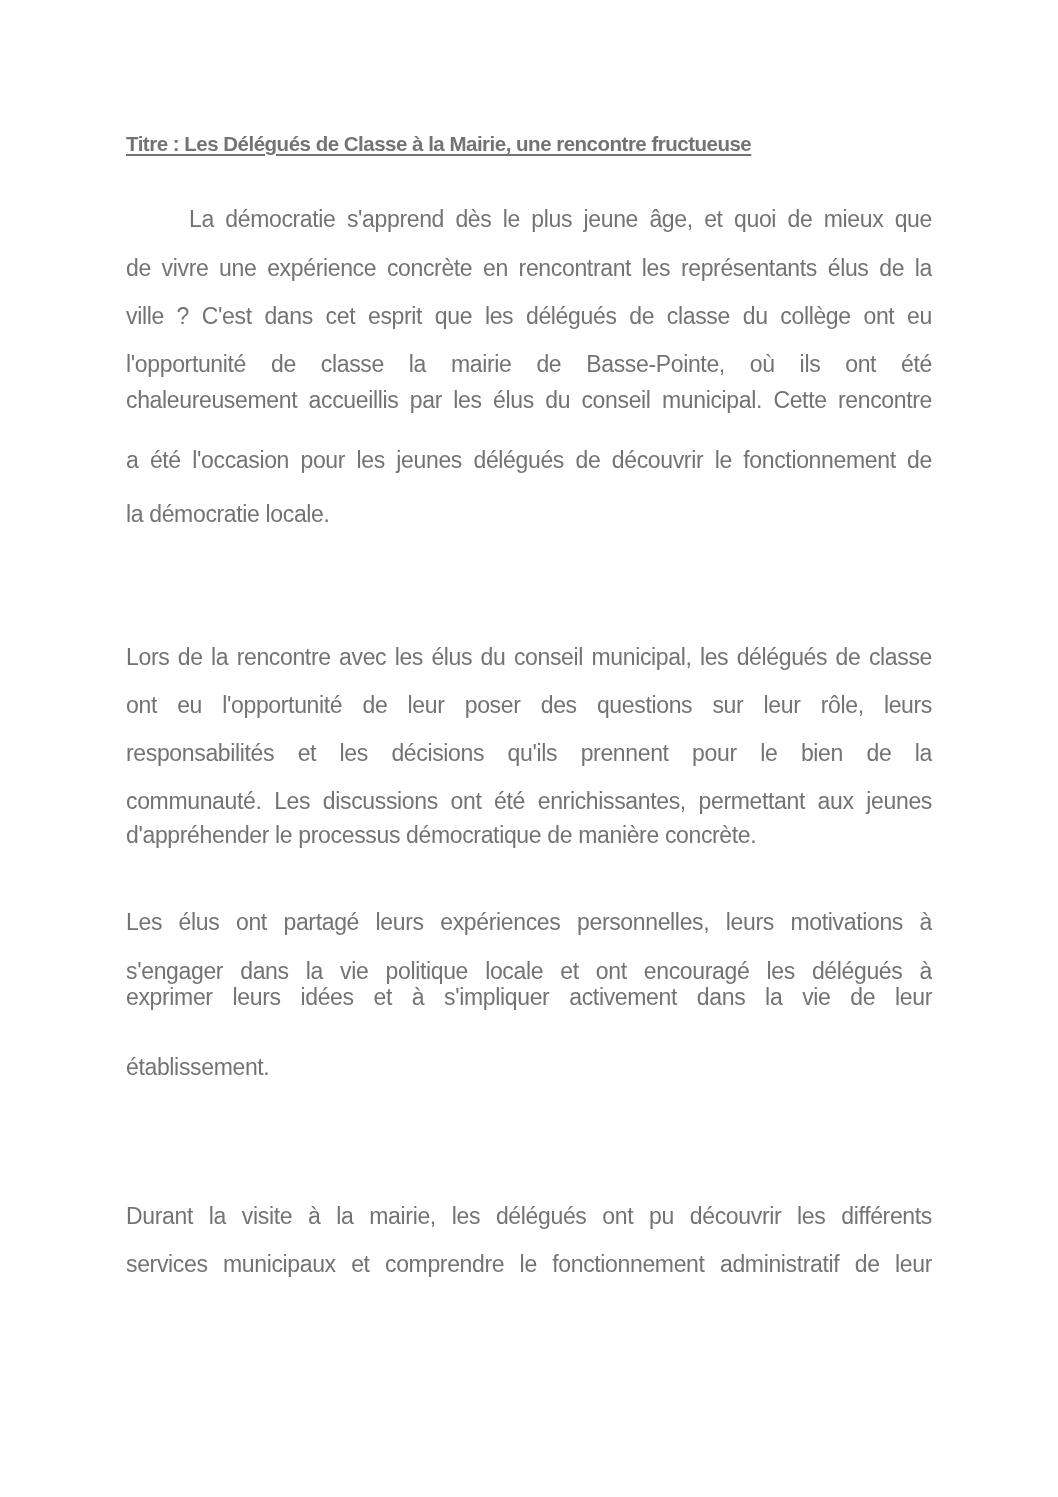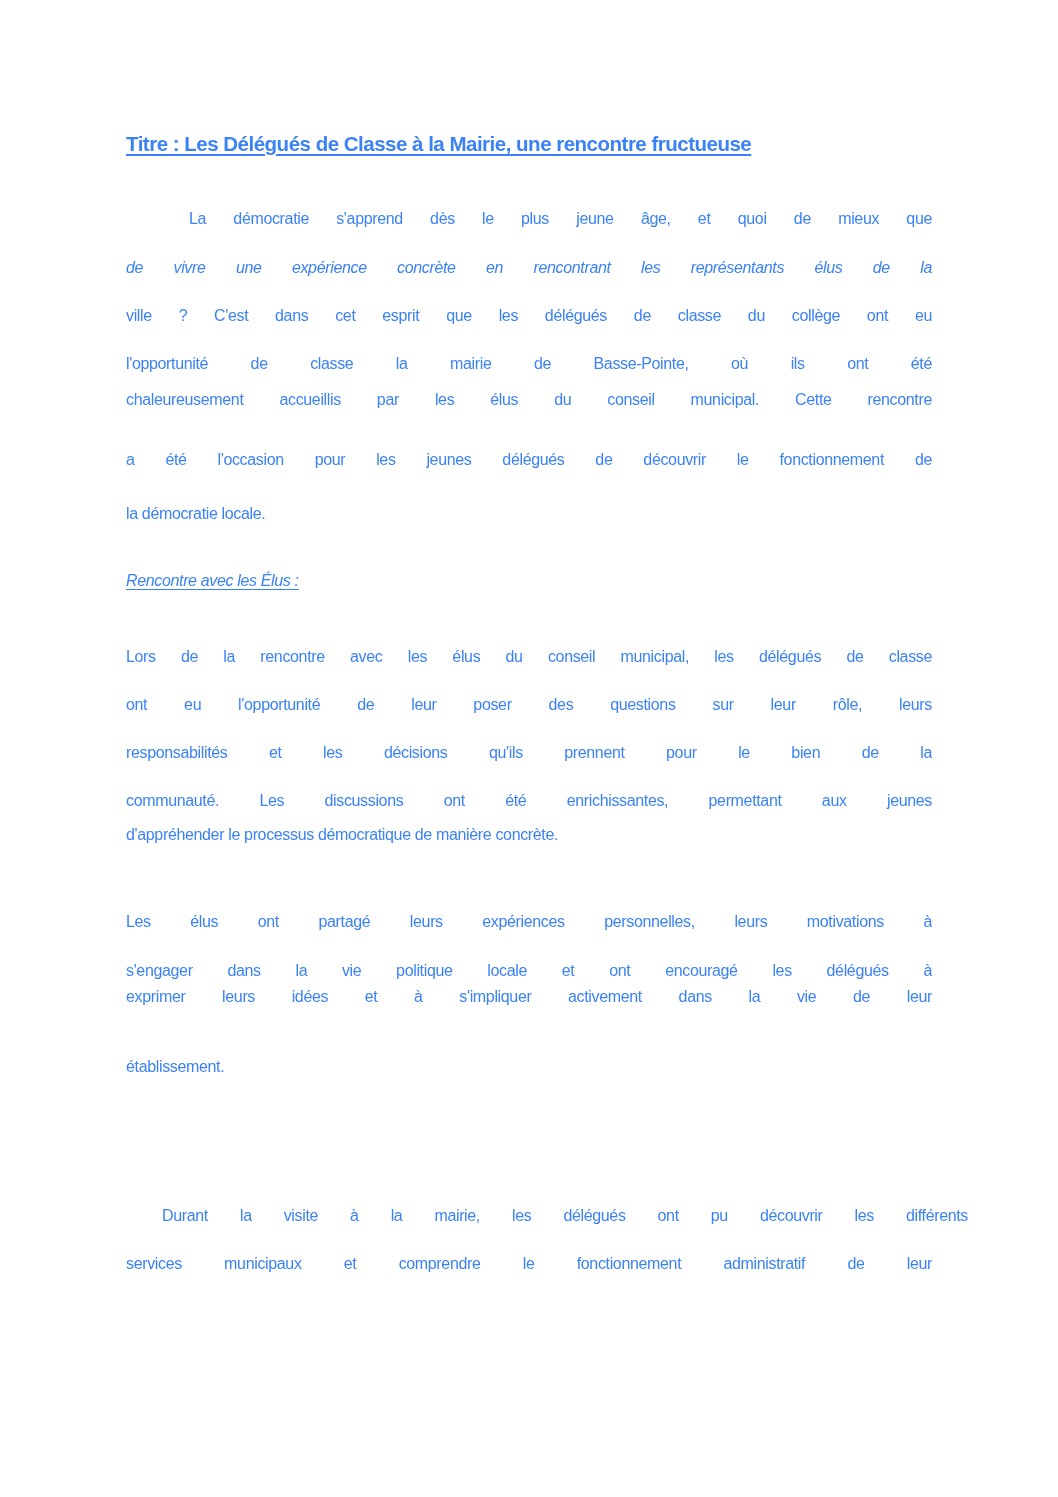--- a/index.html
+++ b/index.html
@@ -3,27 +3,27 @@
 <meta charset="utf-8">
 <style>
   html, body { margin: 0; padding: 0; background: #ffffff; }
   .page {
     position: relative;
     width: 1058px;
     height: 1497px;
     background: #ffffff;
     overflow: hidden;
     font-family: "Liberation Sans", "DejaVu Sans", sans-serif;
-    color: #3b82f6;
+    color: #737373;
   }
   .line {
     position: absolute;
     left: 126px;
     width: 806px;
-    font-size: 16px;
+    font-size: 23px;
     line-height: 28px;
     white-space: nowrap;
     letter-spacing: -0.35px;
   }
   .just {
     text-align: justify;
     text-align-last: justify;
     white-space: normal;
     height: 28px;
     overflow: hidden;
@@ -44,44 +44,43 @@
 </style>
 </head>
 <body>
 
 <div class="page">
 
   <div class="line title" style="top:130px;">Titre : Les Délégués de Classe à la Mairie, une rencontre fructueuse</div>
 
   <div>
     <div class="line just indent" style="top:205px;">La démocratie s'apprend dès le plus jeune âge, et quoi de mieux que</div>
-    <div class="line just" style="top:254px;font-style:italic;">de vivre une expérience concrète en rencontrant les représentants élus de la</div>
+    <div class="line just" style="top:254px;">de vivre une expérience concrète en rencontrant les représentants élus de la</div>
     <div class="line just" style="top:302px;">ville ? C'est dans cet esprit que les délégués de classe du collège ont eu</div>
     <div class="line just" style="top:350px;">l'opportunité de classe la mairie de Basse-Pointe, où ils ont été</div>
     <div class="line just" style="top:386px;">chaleureusement accueillis par les élus du conseil municipal. Cette rencontre</div>
     <div class="line just" style="top:446px;">a été l'occasion pour les jeunes délégués de découvrir le fonctionnement de</div>
     <div class="line" style="top:494px;margin-top:6px;">la démocratie locale.</div>
   </div>
 
-  <div class="line subtitle" style="top:567px;">Rencontre avec les Élus :</div>
 
   <div>
     <div class="line just" style="top:643px;">Lors de la rencontre avec les élus du conseil municipal, les délégués de classe</div>
     <div class="line just" style="top:691px;">ont eu l'opportunité de leur poser des questions sur leur rôle, leurs</div>
     <div class="line just" style="top:739px;">responsabilités et les décisions qu'ils prennent pour le bien de la</div>
     <div class="line just" style="top:787px;">communauté. Les discussions ont été enrichissantes, permettant aux jeunes</div>
     <div class="line" style="top:821px;">d'appréhender le processus démocratique de manière concrète.</div>
   </div>
 
   <div>
     <div class="line just" style="top:908px;">Les élus ont partagé leurs expériences personnelles, leurs motivations à</div>
     <div class="line just" style="top:957px;">s'engager dans la vie politique locale et ont encouragé les délégués à</div>
     <div class="line just" style="top:983px;">exprimer leurs idées et à s'impliquer activement dans la vie de leur</div>
     <div class="line" style="top:1053px;">établissement.</div>
   </div>
 
 
   <div>
-    <div class="line just" style="top:1202px;margin-left:36px;">Durant la visite à la mairie, les délégués ont pu découvrir les différents</div>
+    <div class="line just" style="top:1202px;">Durant la visite à la mairie, les délégués ont pu découvrir les différents</div>
     <div class="line just" style="top:1250px;">services municipaux et comprendre le fonctionnement administratif de leur</div>
   </div>
 
 </div>
 
 </body></html>

